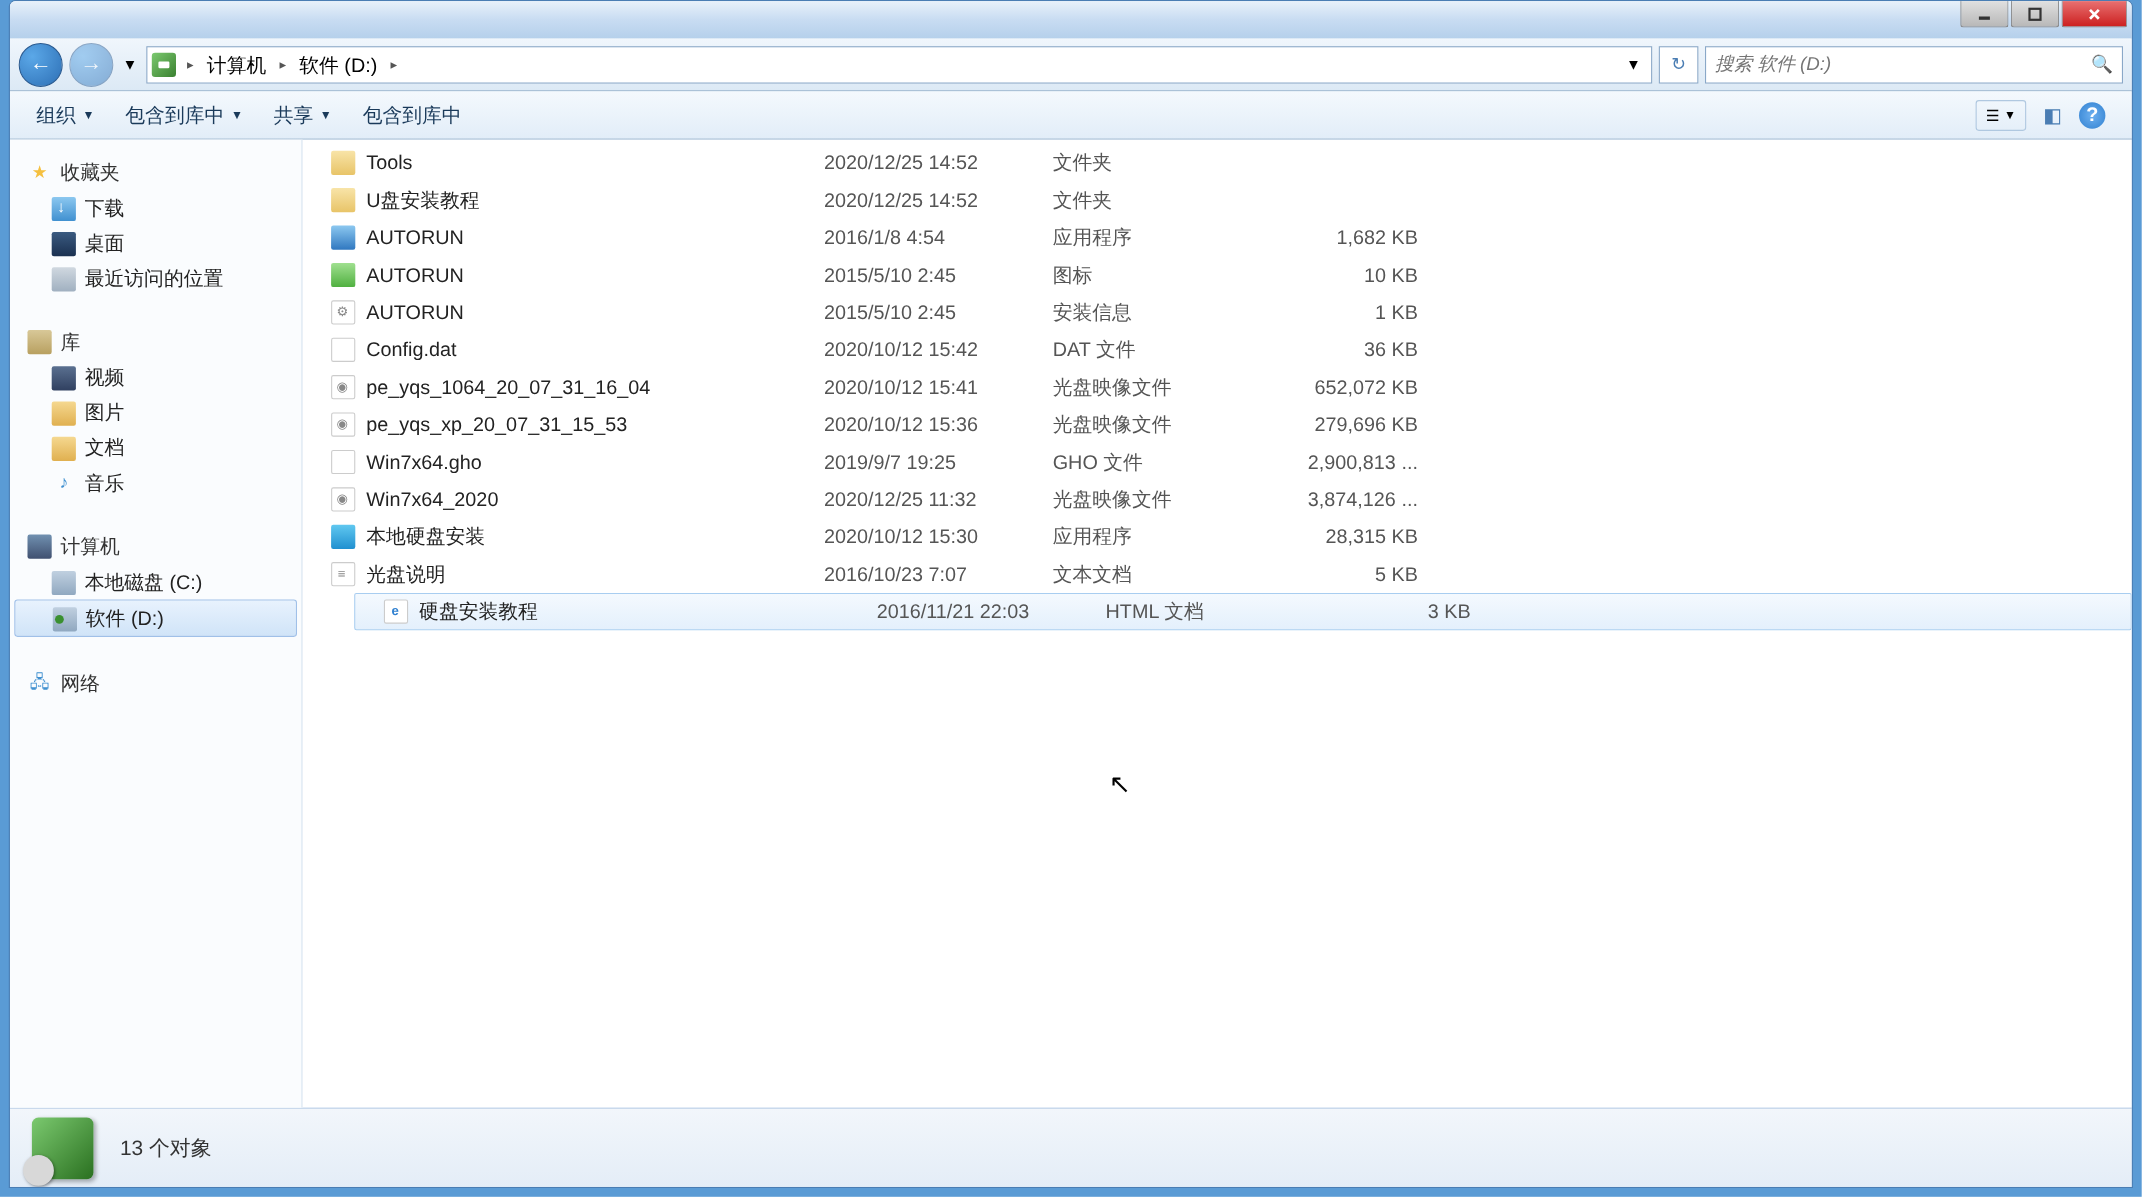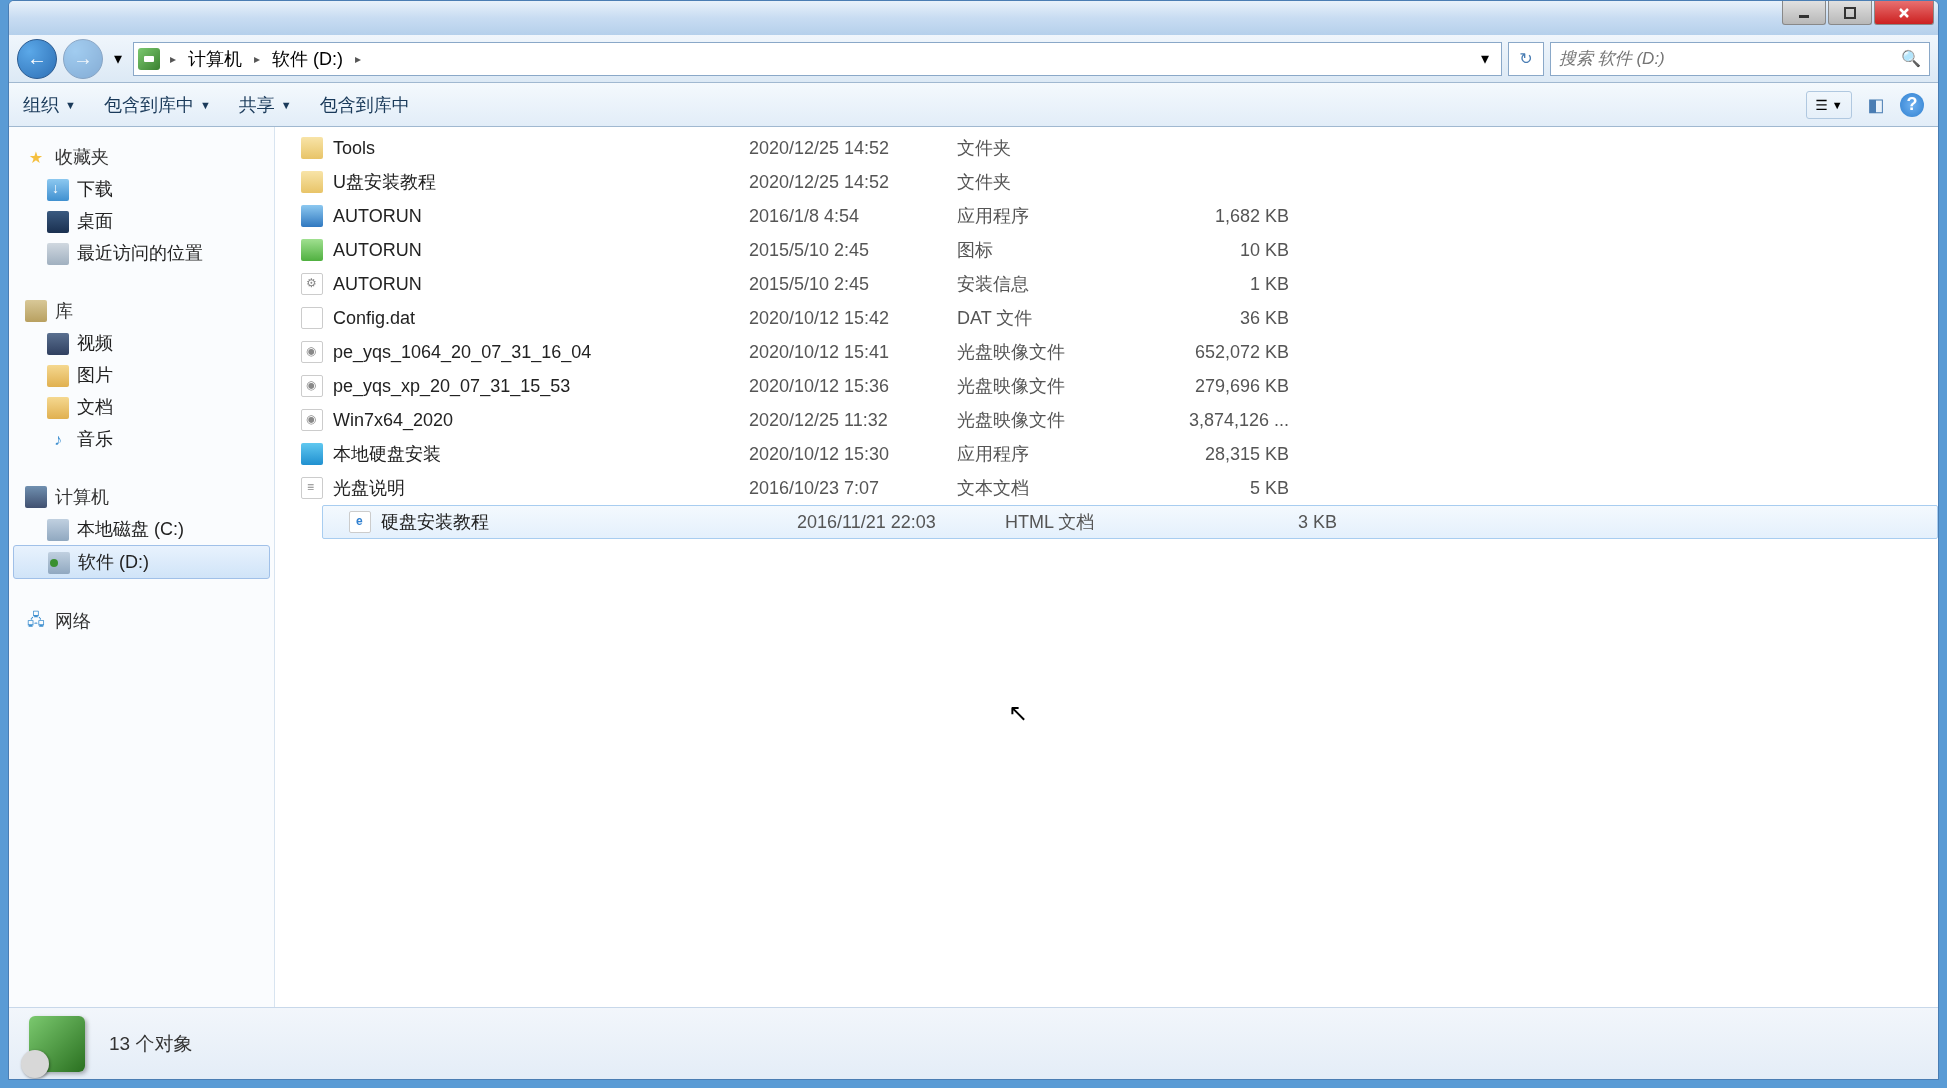--- a/index.html
+++ b/index.html
@@ -79,21 +79,21 @@
   padding: 0 8px;
 }
 .searchbar input { flex:1; border:none; outline:none; font-size: 17px; font-style: italic; color: #888; background: transparent; }
 .search-icon { color: #4a7db3; font-size: 16px; }
 
 .toolbar {
   height: 44px;
   background: linear-gradient(to bottom, #f4f9fd, #e2edf8);
   display: flex;
   align-items: center;
-  padding: 0 14px;
+  padding: 0 24px;
   gap: 28px;
   border-bottom: 1px solid #a0b8d0;
   font-size: 18px;
 }
 .tool-item { display:flex; align-items:center; gap:6px; cursor:pointer; color:#1a3a5a; }
 .tool-drop { font-size: 11px; }
 .toolbar-right { margin-left:auto; display:flex; gap:10px; align-items:center; }
 .view-btn, .pane-btn, .help-btn { width:28px; height:28px; display:flex; align-items:center; justify-content:center; cursor:pointer; }
 .view-btn { width:46px; border:1px solid #b0c8e0; border-radius:3px; gap:4px; }
 .help-btn { background: radial-gradient(circle,#6db0f0,#3080d0); color:#fff; border-radius:50%; width:24px; height:24px; font-weight:bold; }
@@ -437,20 +437,29 @@
             <div class="cell-name">
               <span class="file-ico ico-iso"></span>
               <span>pe_yqs_xp_20_07_31_15_53</span>
             </div>
             <div class="cell-date">2020/10/12 15:36</div>
             <div class="cell-type">光盘映像文件</div>
             <div class="cell-size">279,696 KB</div>
           </div>
           <div class="file-row">
             <div class="cell-name">
+              <span class="file-ico ico-gho"></span>
+              <span>Win7x64.gho</span>
+            </div>
+            <div class="cell-date">2019/9/7 19:25</div>
+            <div class="cell-type">GHO 文件</div>
+            <div class="cell-size">2,900,813 ...</div>
+          </div>
+          <div class="file-row">
+            <div class="cell-name">
               <span class="file-ico ico-iso"></span>
               <span>Win7x64_2020</span>
             </div>
             <div class="cell-date">2020/12/25 11:32</div>
             <div class="cell-type">光盘映像文件</div>
             <div class="cell-size">3,874,126 ...</div>
           </div>
           <div class="file-row">
             <div class="cell-name">
               <span class="file-ico ico-app"></span>

